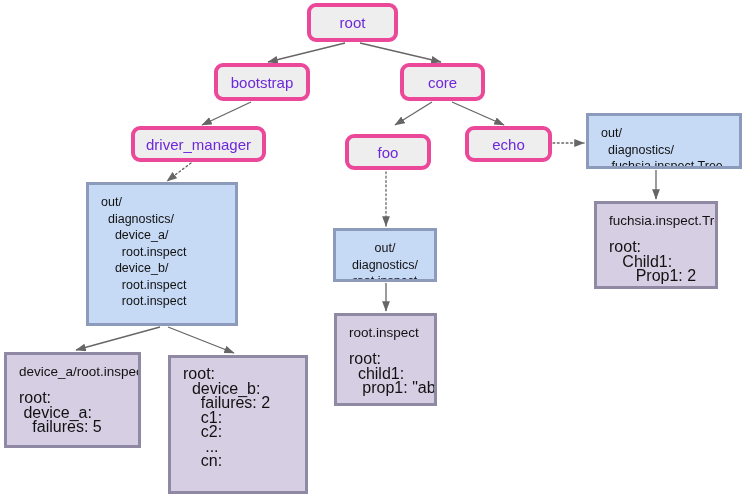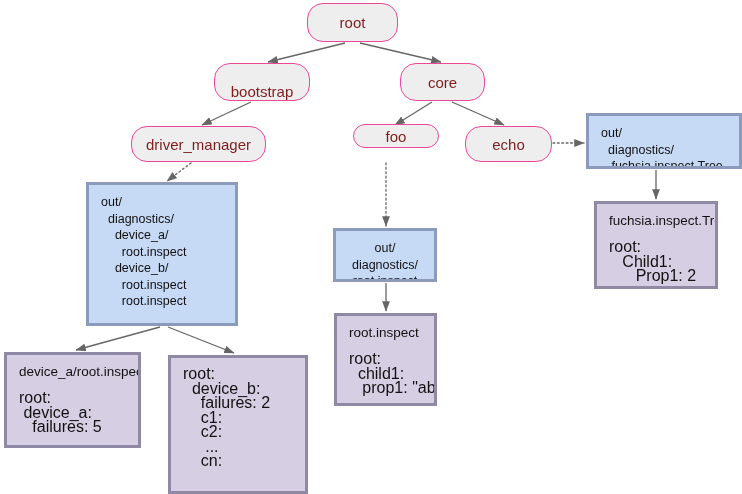--- a/index.html
+++ b/index.html
@@ -23,23 +23,23 @@
     height: 494px;
     pointer-events: none;
   }
   .node {
     position: absolute;
     box-sizing: border-box;
     display: flex;
     align-items: center;
     justify-content: center;
     background: #eeeeee;
-    border: 1px solid #ec4899;
-    border-radius: 16px;
-    color: #7f1d1d;
+    border: 4px solid #ec4899;
+    border-radius: 9px;
+    color: #6d28d9;
     font-size: 15px;
     white-space: nowrap;
   }
   .panel {
     position: absolute;
     box-sizing: border-box;
     border: 3px solid #a21caf;
     padding: 9px 10px 8px 12px;
     color: #111111;
     overflow: hidden;
@@ -84,30 +84,30 @@
         <path d="M 168 327 L 234 353" fill="none" stroke="#666666" stroke-width="1.3" marker-end="url(#arrowhead)"></path>
         <path d="M 386 283 L 386 311" fill="none" stroke="#666666" stroke-width="1.3" marker-end="url(#arrowhead)"></path>
         <path d="M 656 170 L 656 199" fill="none" stroke="#666666" stroke-width="1.3" marker-end="url(#arrowhead)"></path>
       </g>
   </svg>
 
   <div id="node-layer">
       <div class="node" style="left: 307px; top: 3px; width: 91px; height: 39px;">
         <span>root</span>
       </div>
-      <div class="node" style="left: 214px; top: 63px; width: 96px; height: 38px; align-items: flex-end;">
+      <div class="node" style="left: 214px; top: 63px; width: 96px; height: 38px;">
         <span>bootstrap</span>
       </div>
       <div class="node" style="left: 400px; top: 63px; width: 85px; height: 38px;">
         <span>core</span>
       </div>
       <div class="node" style="left: 131px; top: 126px; width: 135px; height: 36px;">
         <span>driver_manager</span>
       </div>
-      <div class="node" style="left: 345px; top: 124px; width: 86px; height: 24px; margin-left: 8px;">
+      <div class="node" style="left: 345px; top: 134px; width: 86px; height: 36px;">
         <span>foo</span>
       </div>
       <div class="node" style="left: 465px; top: 126px; width: 87px; height: 36px;">
         <span>echo</span>
       </div>
     </div>
   <div id="panel-layer">
       <div class="panel blue" style="left: 86px; top: 182px; width: 152px; height: 144px;">
         <div class="tree-line">out/</div>
         <div class="tree-line">  diagnostics/</div>

